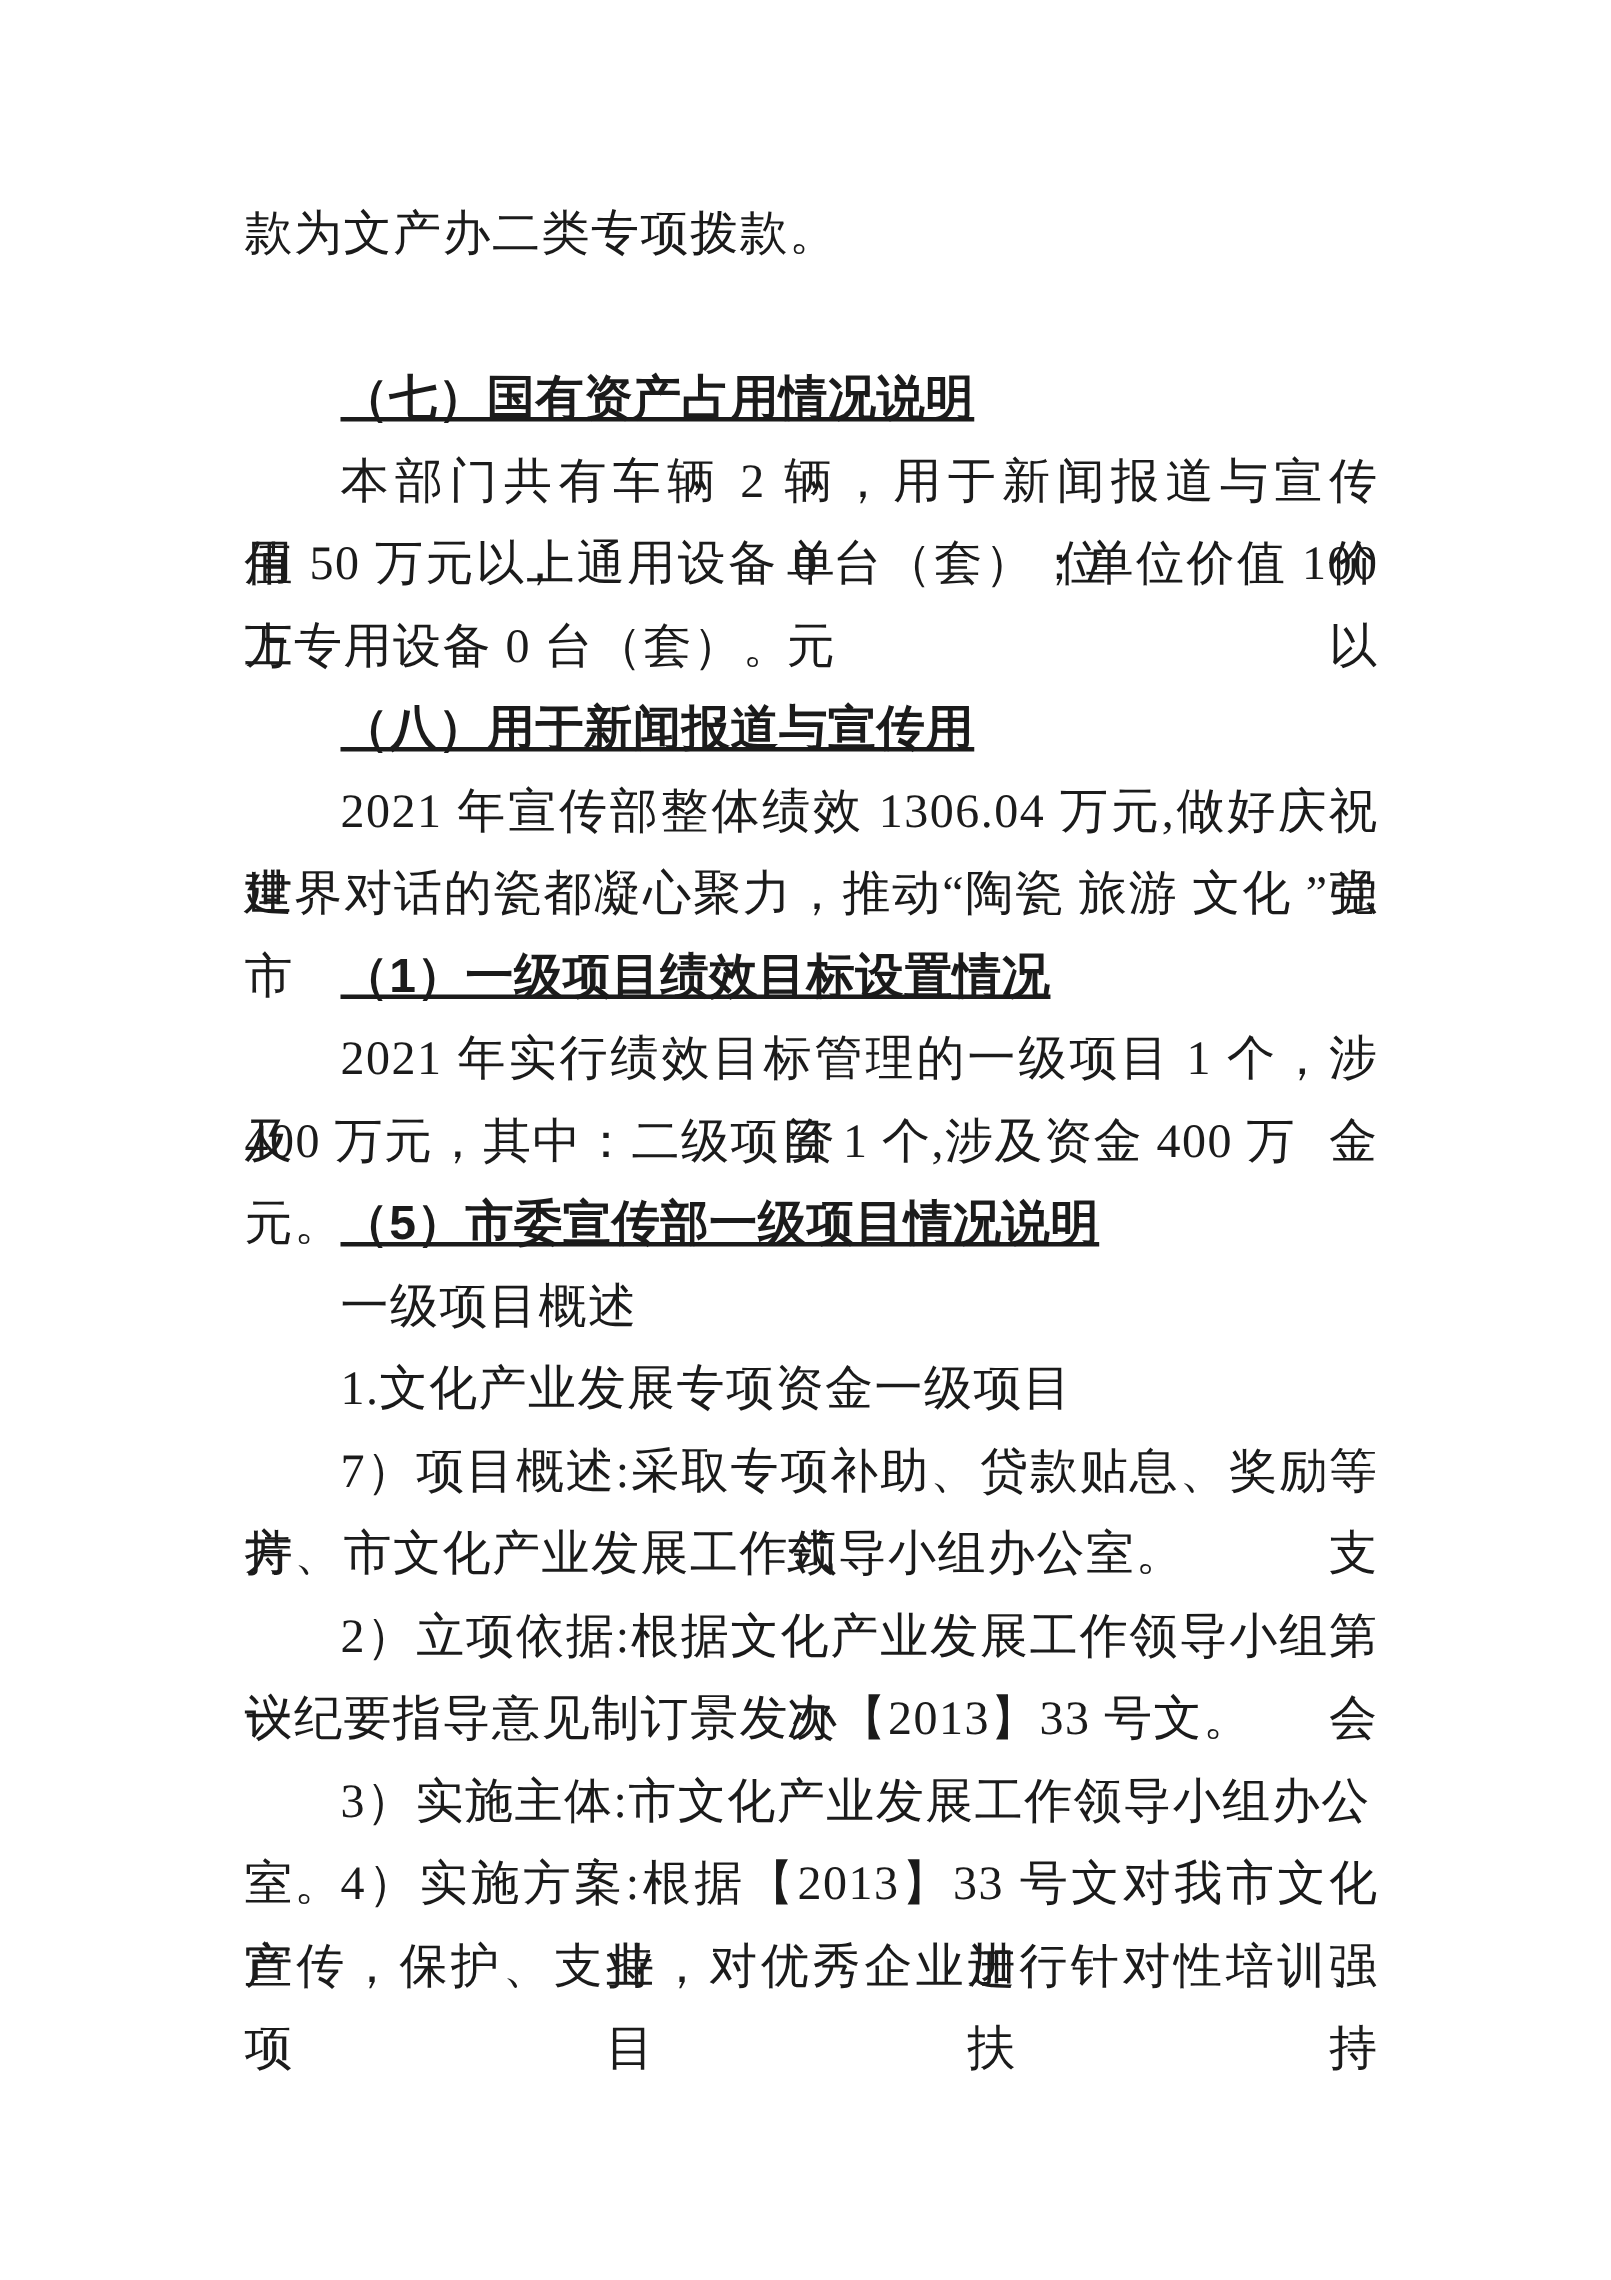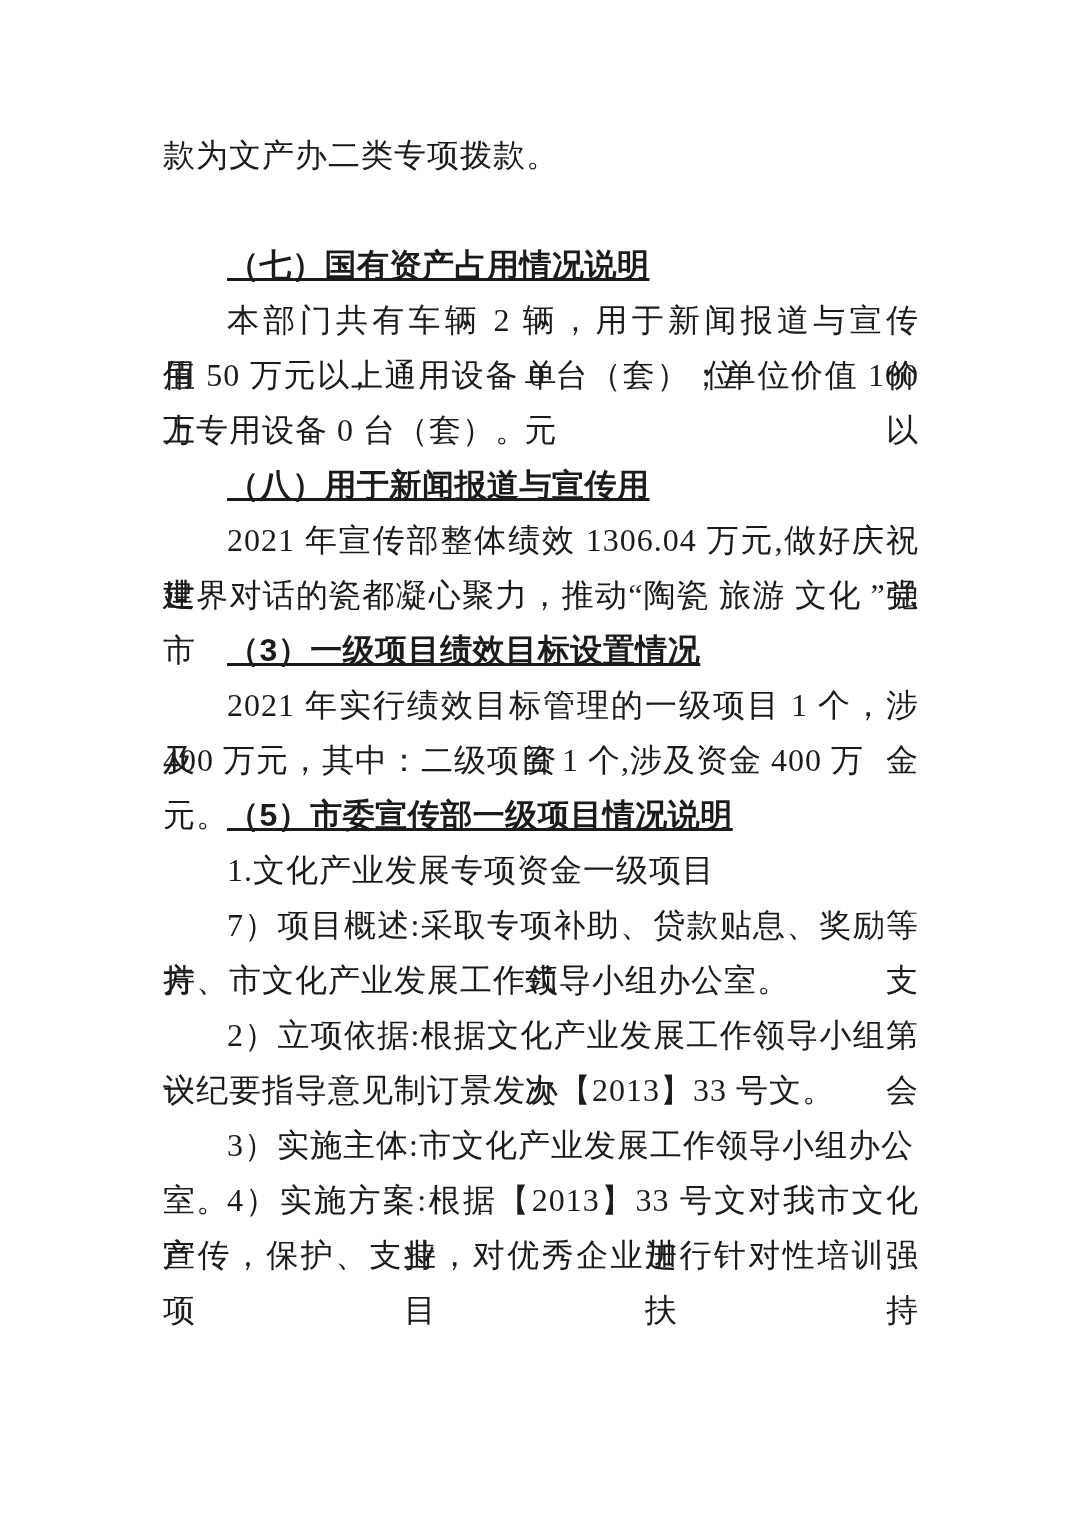--- a/index.html
+++ b/index.html
@@ -57,27 +57,28 @@
 
     <div class="line indent fill">本部门共有车辆 2 辆，用于新闻报道与宣传用，单位价</div>
     <div class="line fill">值 50 万元以上通用设备 0 台（套）；单位价值 100 万元以</div>
     <div class="line">上专用设备 0 台（套）。</div>
 
     <div class="line indent bold">（八）用于新闻报道与宣传用</div>
 
     <div class="line indent fill">2021 年宣传部整体绩效 1306.04 万元,做好庆祝建党</div>
     <div class="line fill">世界对话的瓷都凝心聚力，推动“陶瓷 旅游 文化 ”强市</div>
 
-    <div class="line indent bold">（3）一级项目绩效目标设置情况</div>
+    <div class="line indent bold">（1）一级项目绩效目标设置情况</div>
 
     <div class="line indent fill">2021 年实行绩效目标管理的一级项目 1 个，涉及资金</div>
     <div class="line">400 万元，其中：二级项目 1 个,涉及资金 400 万元。</div>
 
     <div class="line indent bold">（5）市委宣传部一级项目情况说明</div>
 
+    <div class="line indent">一级项目概述</div>
     <div class="line indent">1.文化产业发展专项资金一级项目</div>
     <div class="line indent fill">7）项目概述:采取专项补助、贷款贴息、奖励等方式支</div>
     <div class="line">持、市文化产业发展工作领导小组办公室。</div>
     <div class="line indent fill">2）立项依据:根据文化产业发展工作领导小组第一次会</div>
     <div class="line">议纪要指导意见制订景发办【2013】33 号文。</div>
     <div class="line indent">3）实施主体:市文化产业发展工作领导小组办公室。</div>
     <div class="line indent fill">4）实施方案:根据【2013】33 号文对我市文化产业加强</div>
     <div class="line fill">宣传，保护、支持，对优秀企业进行针对性培训、项目扶持</div>
 
   </div>

